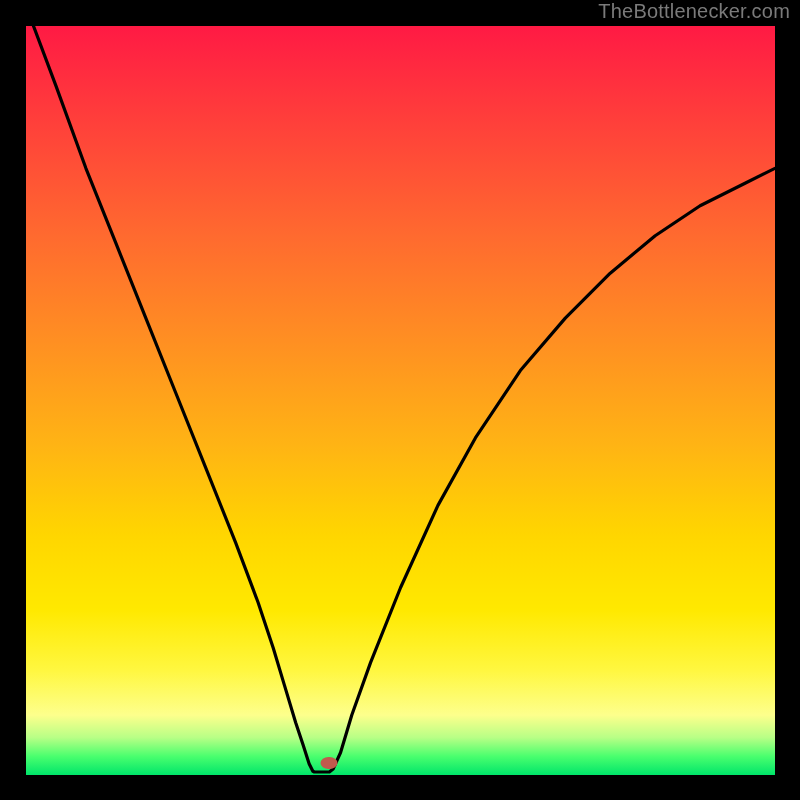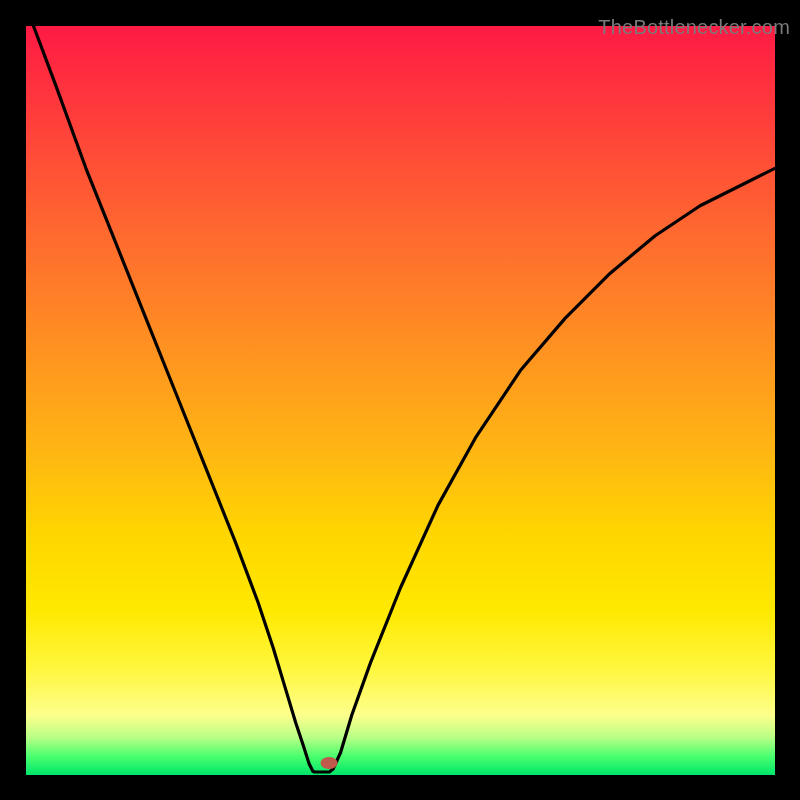--- a/index.html
+++ b/index.html
@@ -51,21 +51,21 @@
   .marker {
     position: absolute;
     width: 17px;
     height: 12px;
     border-radius: 8px / 6px;
     background: #c05a4d;
     transform: translate(-50%, -50%);
   }
   .watermark {
     position: absolute;
-    top: 16px;
+    top: 0;
     right: 10px;
     color: #7a7a7a;
     font-family: Arial, Helvetica, sans-serif;
     font-size: 20px;
     letter-spacing: 0.2px;
     user-select: none;
   }
 </style>
 </head>
 <body>

